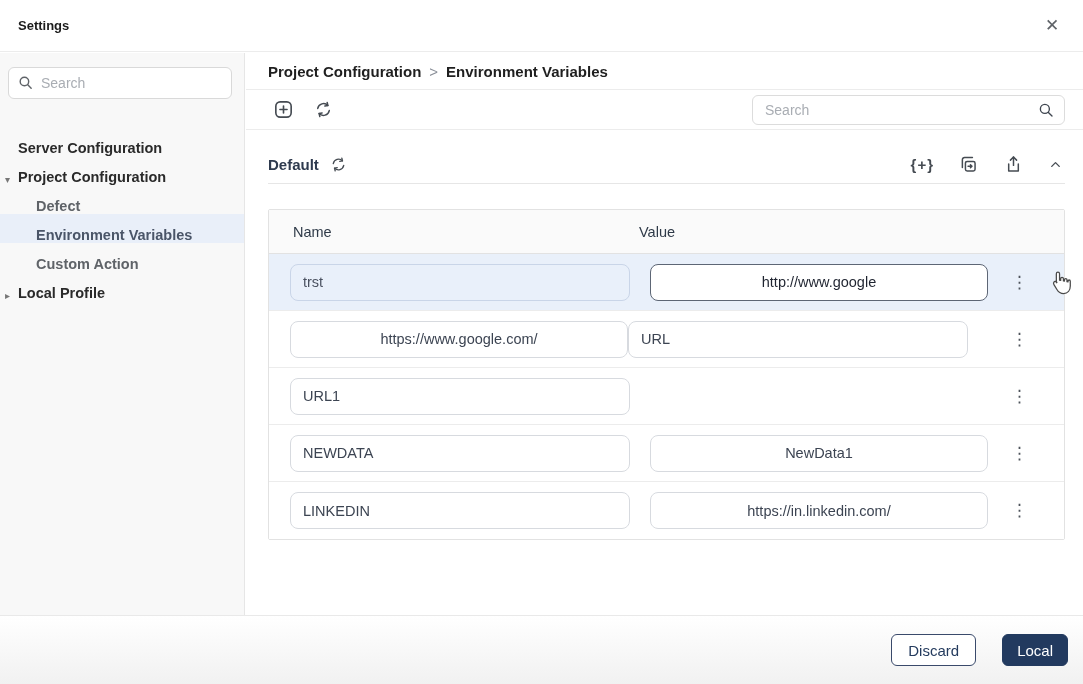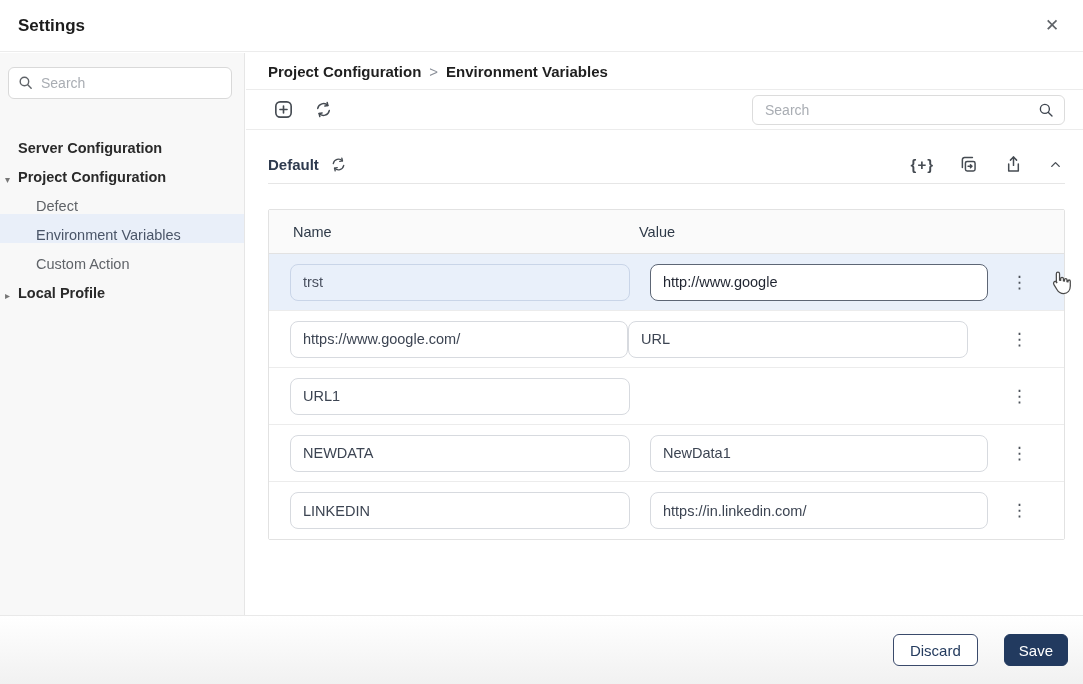--- a/index.html
+++ b/index.html
@@ -5,38 +5,38 @@
   * { margin:0; padding:0; box-sizing:border-box; }
   html,body { background:#e9e9e9; }
   body { font-family:"Liberation Sans", sans-serif; }
   .dialog {
     position:relative; width:1083px; height:684px; background:#fff;
     overflow:hidden; color:#222;
   }
   
   .dlg-header { position:absolute; top:0; left:0; right:0; height:52px;
     border-bottom:1px solid #ececec; display:flex; align-items:center; }
-  .dlg-title { font-size:17px; font-weight:700; color:#1c1c1c; padding-left:18px; }
+  .dlg-title { font-size:13px; font-weight:700; color:#1c1c1c; padding-left:18px; }
   .dlg-close { position:absolute; right:18px; top:12px; width:26px; height:26px;
     display:flex; align-items:center; justify-content:center; font-size:17px;
     color:#5f6368; cursor:pointer; background:none; border:none; }
   
   .sidebar { position:absolute; top:53px; left:0; width:245px; bottom:69px;
     background:#f8f8f8; border-right:1px solid #e6e6e6; padding-top:14px; }
   .sb-search { position:relative; margin:0 12px 0 8px; }
   .sb-search input { width:100%; height:32px; border:1px solid #d9d9d9; border-radius:6px;
     background:#fff; padding:0 10px 0 32px; font-size:14px; color:#333; outline:none;
     font-family:"Liberation Sans", sans-serif; }
   .sb-search input::placeholder { color:#a9adb3; }
   .sb-search .mag { position:absolute; left:9px; top:7px; width:17px; height:17px; color:#5f6368; }
   .tree { margin-top:28px; font-size:14.5px; }
   .tree-item { position:relative; display:flex; align-items:flex-end; height:29px; cursor:pointer; }
   .tree-item .caret { position:absolute; left:5px; font-size:10px; color:#777; }
   .tree-item .lbl0 { padding-left:18px; font-weight:700; color:#2a2a2a; }
-  .tree-item .lbl1 { padding-left:36px; font-weight:400; color:#5f6368; }
+  .tree-item .lbl1 { padding-left:36px; font-weight:700; color:#5f6368; }
   .tree-item.selected { background:#e9eff9; }
   .tree-item.selected .lbl1 { color:#4a5568; }
   
   .main { position:absolute; top:53px; left:246px; right:0; bottom:69px; background:#fff; }
   .crumb-bar { height:37px; display:flex; align-items:center; padding-left:22px;
     border-bottom:1px solid #ececec; font-size:15px; }
   .crumb { font-weight:700; color:#1f1f1f; }
   .crumb-sep { color:#8a8f98; margin:0 8px; font-weight:400; }
   .toolbar { height:40px; display:flex; align-items:center; padding:0 18px 0 24px;
     border-bottom:1px solid #ececec; }
@@ -62,21 +62,21 @@
   .th-name { width:370px; padding-left:24px; }
   .th-value { flex:1; }
   .t-row { display:flex; align-items:center; height:57px; padding-left:21px;
     border-bottom:1px solid #ececec; background:#fff; }
   .t-row:last-child { border-bottom:none; }
   .t-row.selected { background:#e9f0fa; }
   .cell-input { height:37px; border:1px solid #d7dadf; border-radius:8px; background:#fff;
     font-size:14.5px; color:#3c4452; padding:0 12px; outline:none;
     font-family:"Liberation Sans", sans-serif; }
   .name-input { width:340px; margin-right:20px; }
-  .value-input { width:338px; }
+  .value-input { width:338px;text-align:center; }
   .t-row.selected .name-input { background:#e9f0fa; border-color:#c9d5e8; color:#4a5160; }
   .t-row.selected .value-input { border-color:#5d6675; color:#1f2430; }
   .kebab { margin-left:auto; margin-right:30px; background:none; border:none;
     font-size:17px; color:#4d535b; cursor:pointer; line-height:1; padding:4px 6px;
     letter-spacing:0; }
   
   .footer { position:absolute; left:0; right:0; bottom:0; height:69px;
     border-top:1px solid #e9e9e9; background:linear-gradient(#ffffff,#f1f1f1);
     display:flex; align-items:center; justify-content:flex-end; gap:26px; padding-right:15px; }
   .btn { font-size:15px; border-radius:6px; height:32px; cursor:pointer;
@@ -231,21 +231,21 @@
           <input class="cell-input name-input" value="LINKEDIN" style="">
           <input class="cell-input value-input" value="https://in.linkedin.com/" style="">
           <button class="kebab">⋮</button>
         </div>
       </div>
     </div>
   </div>
 
   <div class="footer">
     <button class="btn btn-discard">Discard</button>
-    <button class="btn btn-save">Save</button>
+    <button class="btn btn-save">Local</button>
   </div>
 
   <div class="mouse-cursor">
     <svg viewBox="0 0 24 28" width="28" height="32">
       <path fill="#ffffff" stroke="#4a4a4a" stroke-width="1.1" stroke-linejoin="round" d="M8.8 12.9V5.1c0-.8.6-1.4 1.4-1.4s1.4.6 1.4 1.4v5.6l1 .1v-1.4c0-.7.5-1.2 1.2-1.2s1.2.5 1.2 1.2v1.9l.9.1v-1.1c0-.6.5-1.1 1.1-1.1s1.1.5 1.1 1.1v1.7l.9.1v-.6c0-.6.5-1 1-1s1 .5 1 1v4.3c0 3.7-2.2 6.6-5.9 6.6-3.1 0-4.4-1.2-5.8-3.6l-2.6-4.3c-.8-1.2-.1-2.7 1.2-2.7.6 0 1.1.3 1.4.8z"></path>
     </svg>
   </div>
 
 </div>
 

